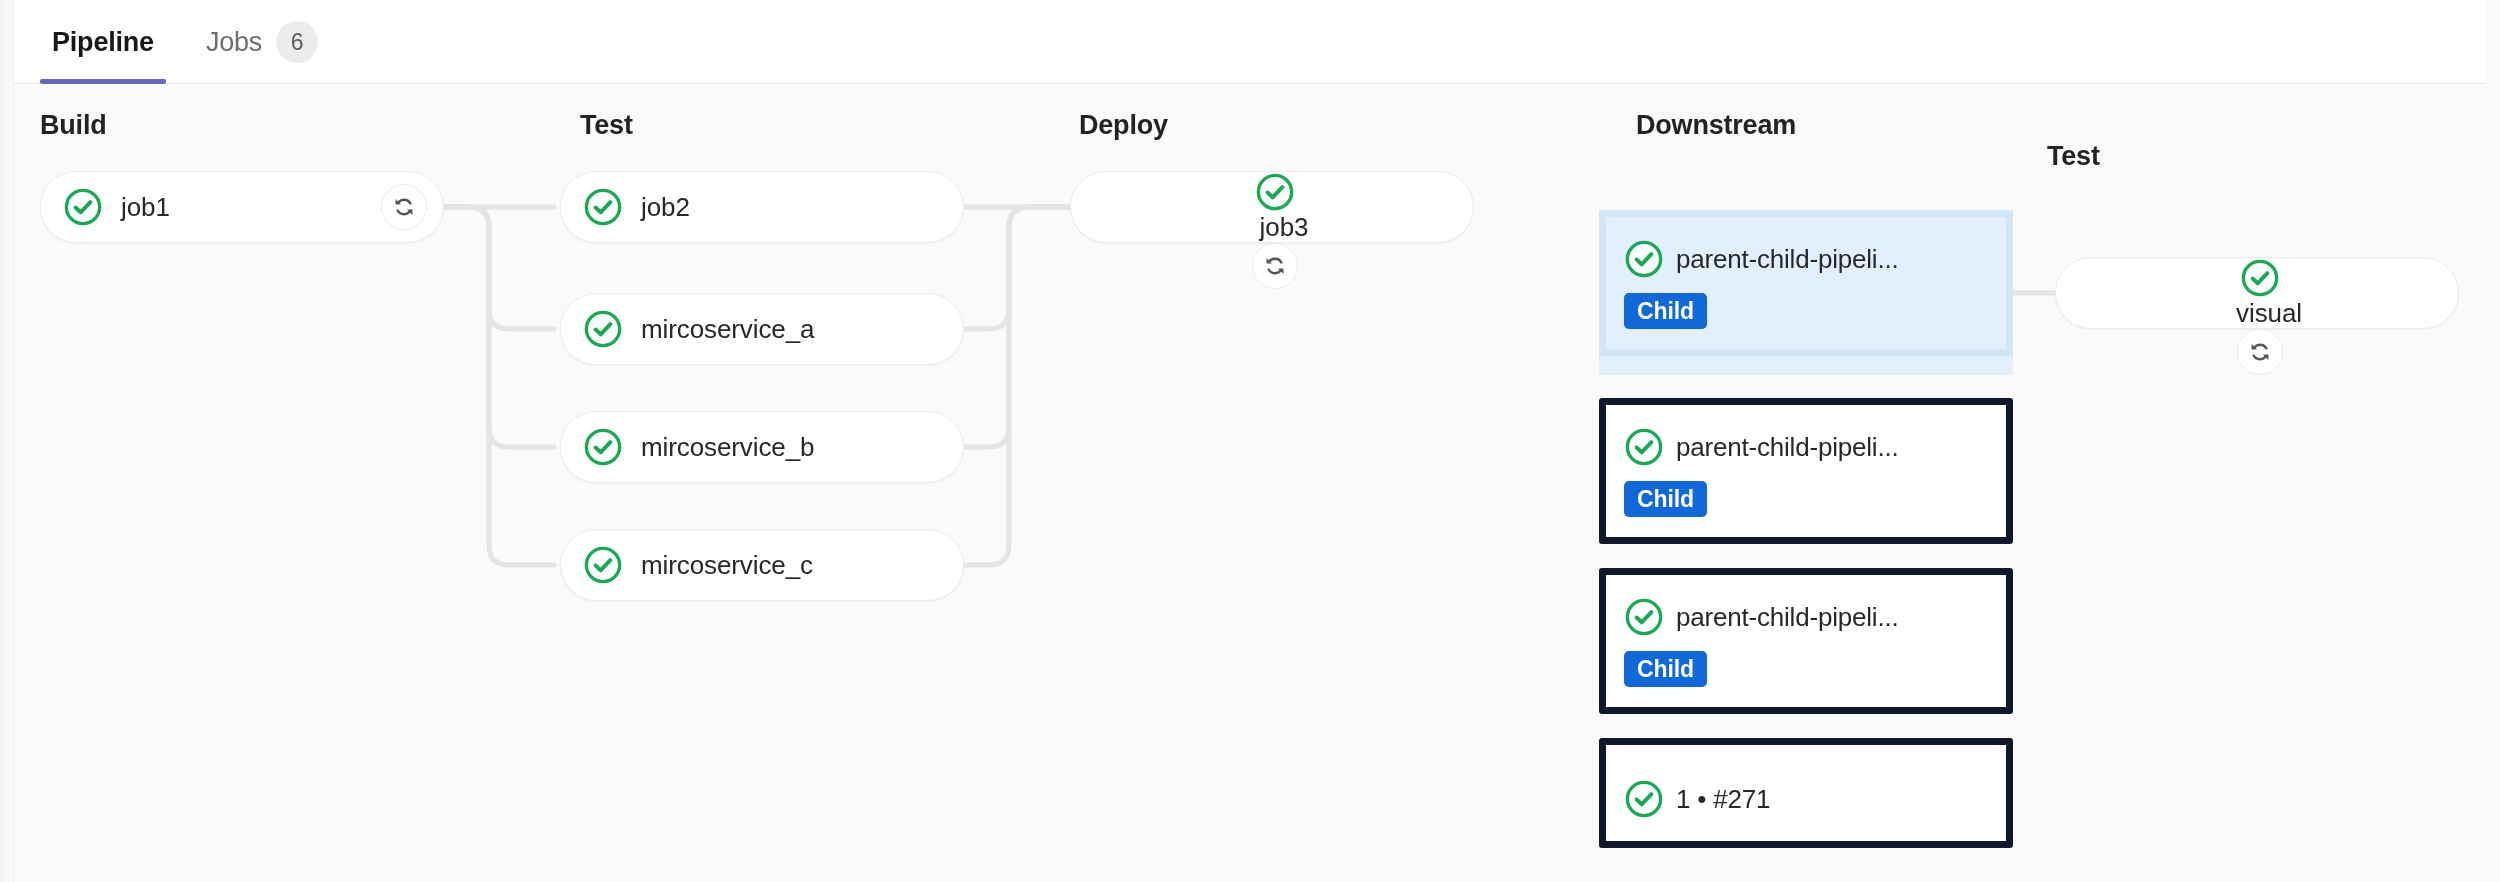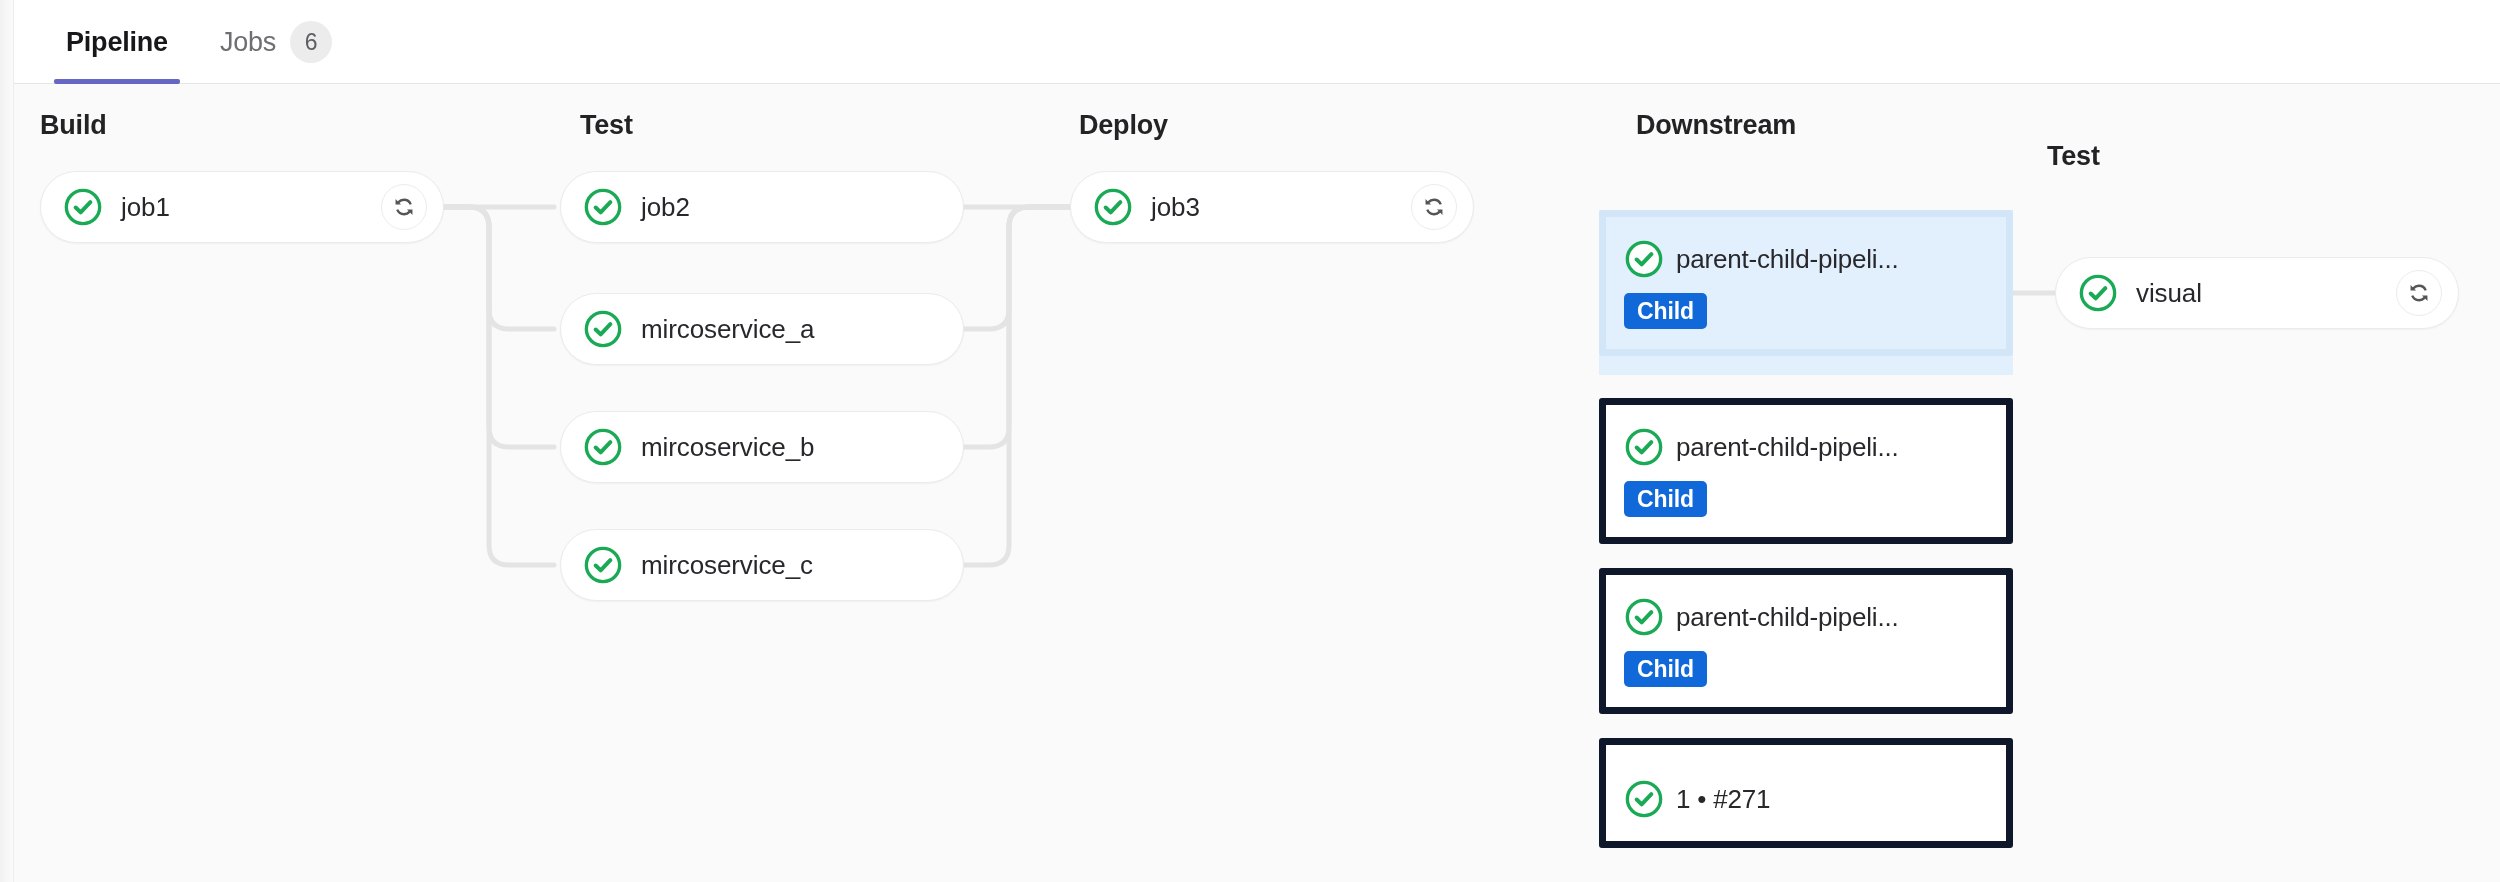--- a/index.html
+++ b/index.html
@@ -26,21 +26,21 @@
     left: 0; top: 0;
     width: 14px; height: 882px;
     background: linear-gradient(to right, #f1f1f1 0%, #f6f6f6 45%, #fbfbfb 100%);
     border-right: 1px solid #ededed;
     z-index: 6;
   }
 
   
   .tabbar {
     position: absolute;
-    left: 14px; top: 0;
+    left: 0; top: 0;
     width: 2486px; height: 84px;
     background: #ffffff;
     border-bottom: 1px solid #e6e6e6;
     z-index: 5;
   }
   .tabs {
     position: absolute;
     left: 26px; top: 0;
     height: 84px;
     display: flex;
@@ -316,21 +316,21 @@
     </div>
 
     <div class="job-node" style="left:546px; top:326px; width:404px;">
       <svg class="status-icon" viewBox="0 0 24 24">
         <circle cx="12" cy="12" r="10" fill="#ffffff" stroke="#1aaa55" stroke-width="2"></circle>
         <path d="M7.6 12.3 L10.6 15.2 L16.4 9.1" fill="none" stroke="#1aaa55" stroke-width="2.4" stroke-linecap="round" stroke-linejoin="round"></path>
       </svg>
       <span class="name">mircoservice_b</span>
     </div>
 
-    <div class="job-node" style="left:1056px; top:86px; width:404px;">
+    <div class="job-node" style="left:1056px; top:86px; width:404px;flex-direction:column;">
       <svg class="status-icon" viewBox="0 0 24 24">
         <circle cx="12" cy="12" r="10" fill="#ffffff" stroke="#1aaa55" stroke-width="2"></circle>
         <path d="M7.6 12.3 L10.6 15.2 L16.4 9.1" fill="none" stroke="#1aaa55" stroke-width="2.4" stroke-linecap="round" stroke-linejoin="round"></path>
       </svg>
       <span class="name">job3</span>
       <span class="spacer"></span>
       <span class="retry-btn">
         <svg viewBox="0 0 24 24">
           <g fill="#555555">
             <path d="M12 4.2 a7.8 7.8 0 0 1 7.25 4.95 l-2.05 .78 A5.6 5.6 0 0 0 12 6.4 a5.6 5.6 0 0 0 -4.2 1.9 l1.5 1.5 h-5.1 v-5.1 l1.95 1.95 A7.78 7.78 0 0 1 12 4.2 z"></path>
@@ -376,21 +376,21 @@
     <div class="ds-card compact" style="left:1585px; top:653px;">
       <div class="ds-row">
         <svg class="status-icon" viewBox="0 0 24 24">
           <circle cx="12" cy="12" r="10" fill="#ffffff" stroke="#1aaa55" stroke-width="2"></circle>
           <path d="M7.6 12.3 L10.6 15.2 L16.4 9.1" fill="none" stroke="#1aaa55" stroke-width="2.4" stroke-linecap="round" stroke-linejoin="round"></path>
         </svg>
         <span class="ds-title">1 • #271</span>
       </div>
     </div>
 
-    <div class="job-node" style="left:2041px; top:172px; width:404px;">
+    <div class="job-node" style="left:2041px; top:172px; width:404px;flex-direction:column;">
       <svg class="status-icon" viewBox="0 0 24 24">
         <circle cx="12" cy="12" r="10" fill="#ffffff" stroke="#1aaa55" stroke-width="2"></circle>
         <path d="M7.6 12.3 L10.6 15.2 L16.4 9.1" fill="none" stroke="#1aaa55" stroke-width="2.4" stroke-linecap="round" stroke-linejoin="round"></path>
       </svg>
       <span class="name">visual</span>
       <span class="spacer"></span>
       <span class="retry-btn">
         <svg viewBox="0 0 24 24">
           <g fill="#555555">
             <path d="M12 4.2 a7.8 7.8 0 0 1 7.25 4.95 l-2.05 .78 A5.6 5.6 0 0 0 12 6.4 a5.6 5.6 0 0 0 -4.2 1.9 l1.5 1.5 h-5.1 v-5.1 l1.95 1.95 A7.78 7.78 0 0 1 12 4.2 z"></path>

